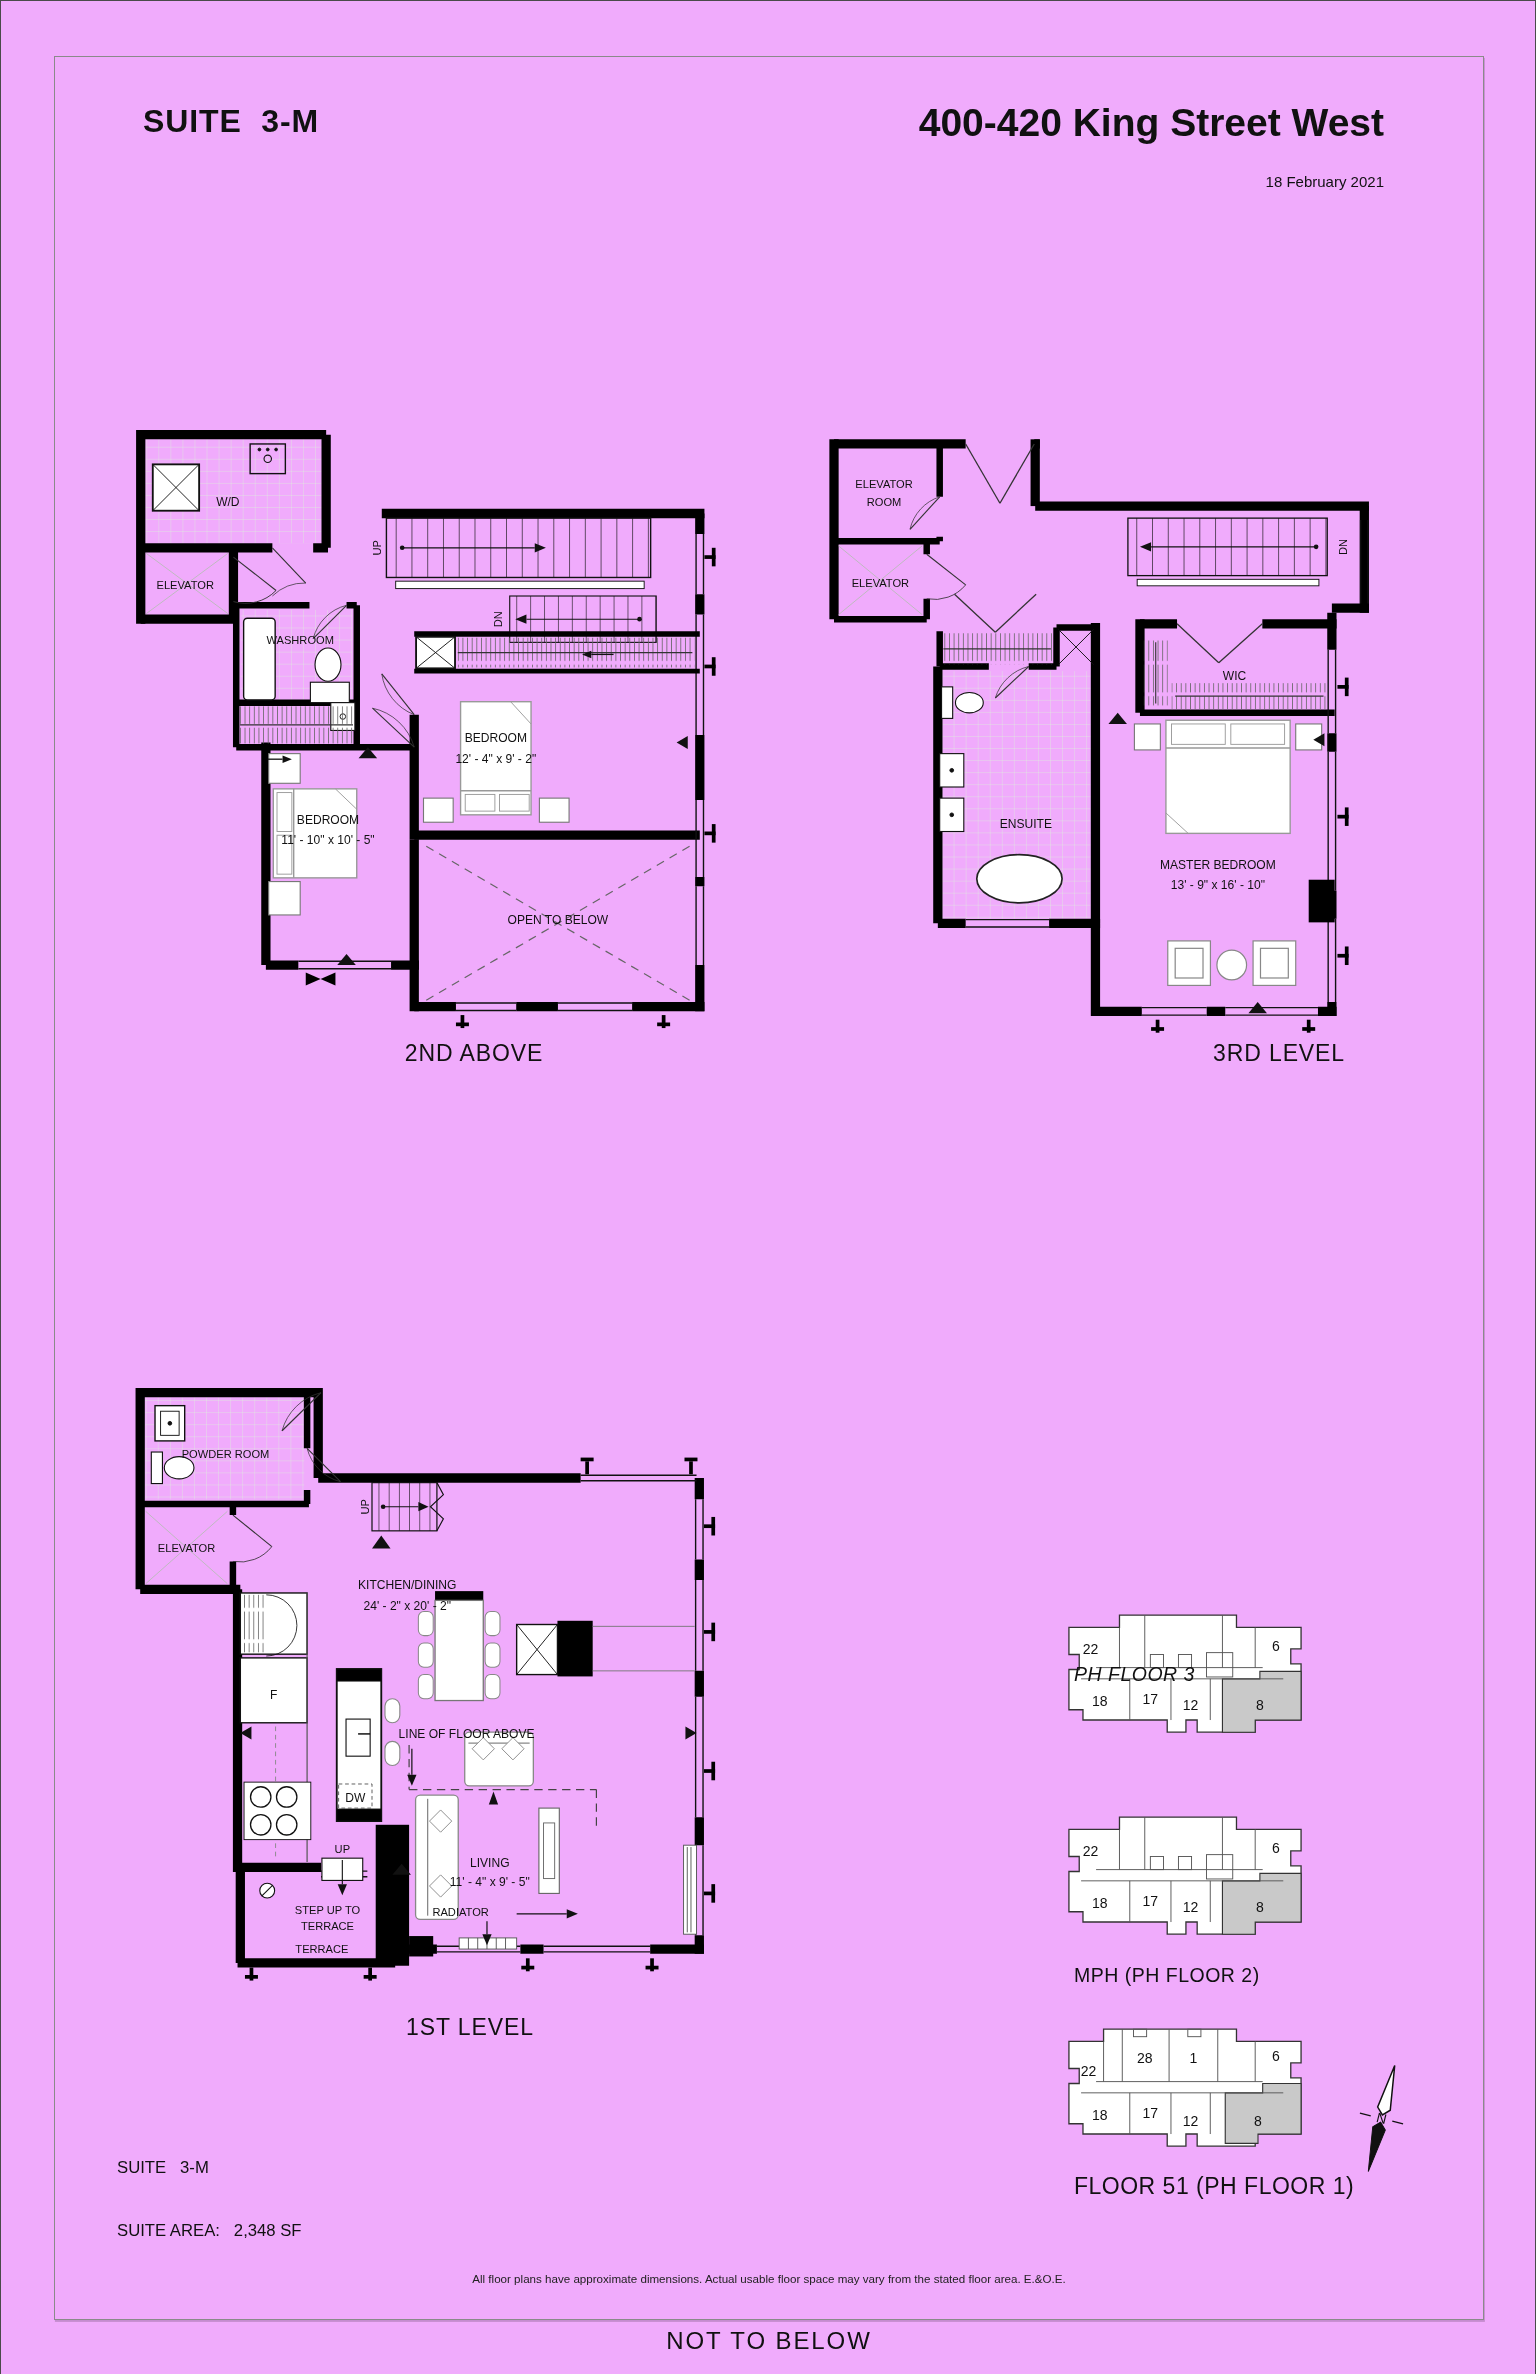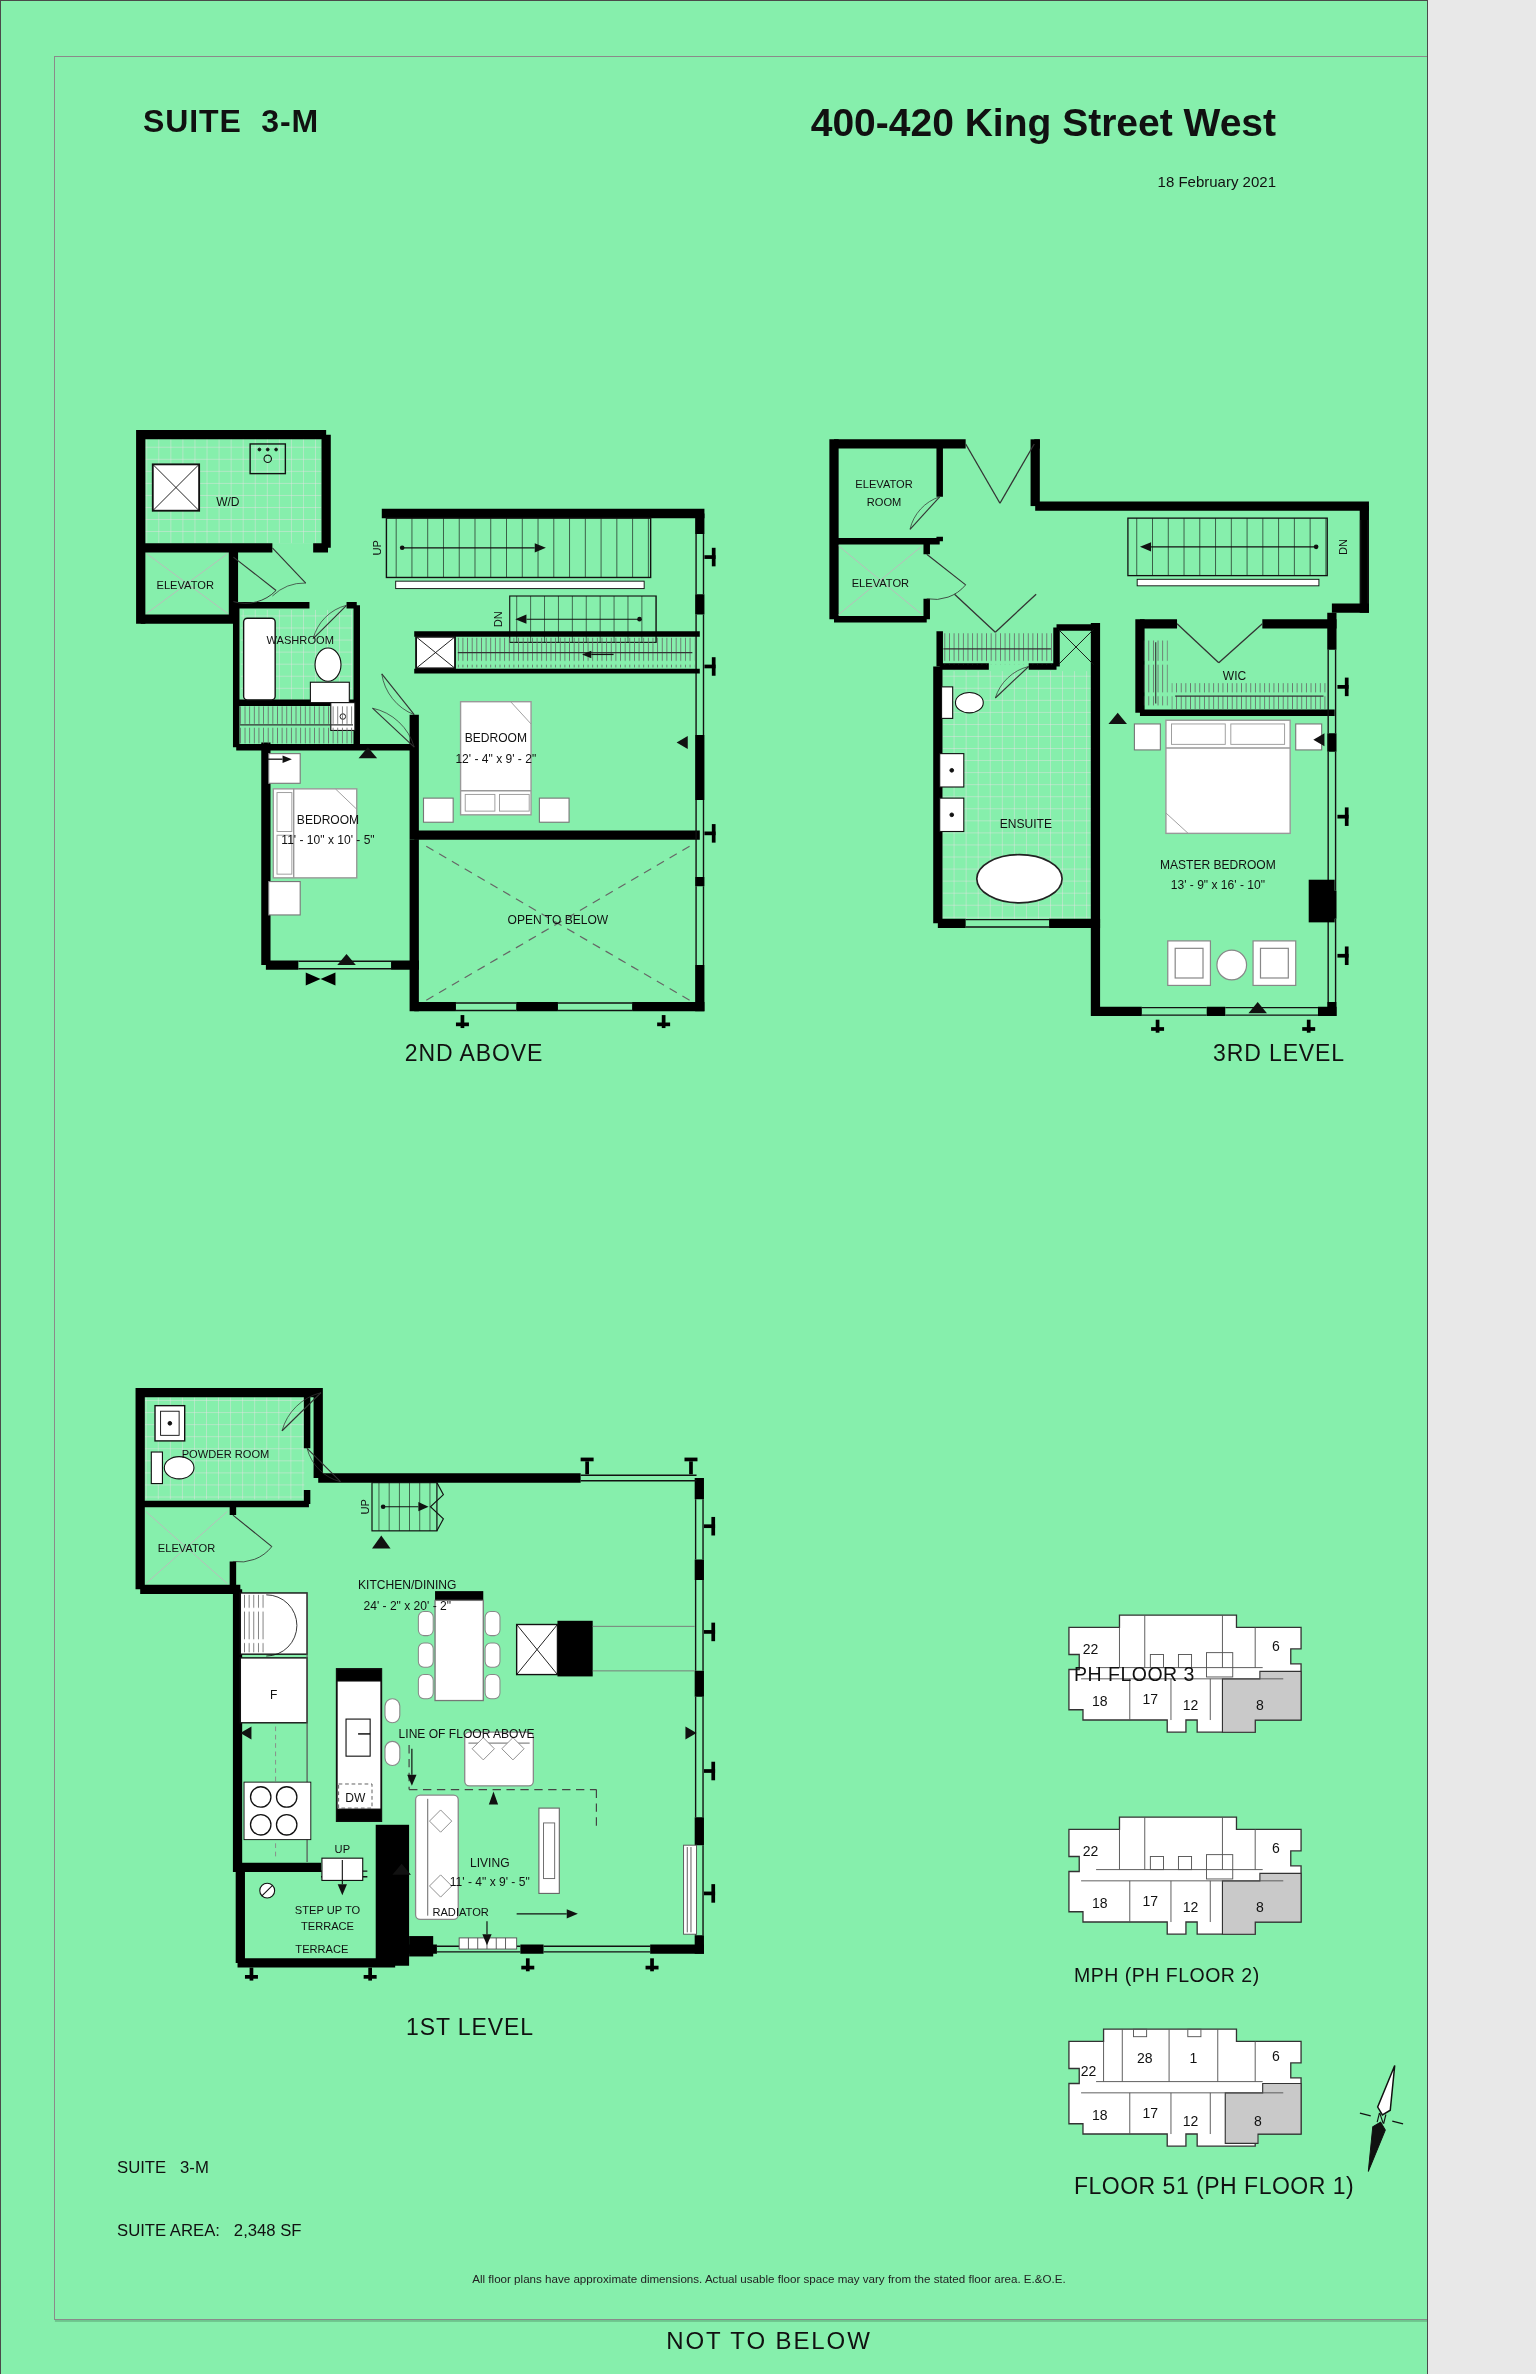--- a/index.html
+++ b/index.html
@@ -1,34 +1,34 @@
 <!DOCTYPE html>
 <html style="font-size:15px"><head>
 <meta charset="utf-8">
 <style>
   html,body{margin:0;padding:0;background:#e8e8e8;}
   .page{
-    position:relative; width:1428px; height:2375px; background:#86efac;
+    position:relative; width:1536px; height:2375px; background:#f0abfc;
     border:1.9px solid #4a4a4a; box-sizing:border-box; overflow:hidden;
     font-family:"Liberation Sans", sans-serif; color:#111;
   }
   .inner-frame{
     position:absolute; left:53px; top:55px; width:1428px; height:2262px;
     border:0.9px solid #8a8a8a; box-shadow:0.9px 1.9px 0 rgba(0,0,0,0.18);
   }
   .abs{position:absolute;}
   .suite-title{left:142px; top:102px; font-size:32px; font-weight:bold; letter-spacing:0.9px; white-space:pre;}
   .address{right:151px; top:100px; font-size:39px; font-weight:bold;}
   .date{right:151px; top:172px; font-size:15px;}
   .level-label{font-size:23px; letter-spacing:0.9px; width:278px; text-align:center;}
   .lvl-2{left:334px; top:1039px;}
   .lvl-3{left:1139px; top:1039px;}
   .lvl-1{left:330px; top:2013px;}
   .keyplan-label{left:1073px; font-size:19.5px; letter-spacing:0.5px; white-space:nowrap;}
-  .kp-l1{top:1662px;}
+  .kp-l1{top:1662px;font-style:italic;}
   .kp-l2{top:1963px;}
   .kp-l3{top:2172px; font-size:23px;}
   .suite-info{left:116px; top:2113px; font-size:16.7px; line-height:21.3px; white-space:pre;}
   .disclaimer{left:0; top:2269px; width:1536px; text-align:center; font-size:11.6px; line-height:18.6px; color:#222;}
   .nts{left:0; top:2326px; width:1536px; text-align:center; font-size:24px; letter-spacing:1.9px;}
   svg{position:absolute; overflow:visible;}
   svg text{font-family:"Liberation Sans", sans-serif; fill:#111;}
   .room-lb{font-size:13px;}
   .small-lb{font-size:12px;}
   .dim-lb{font-size:13px;}

